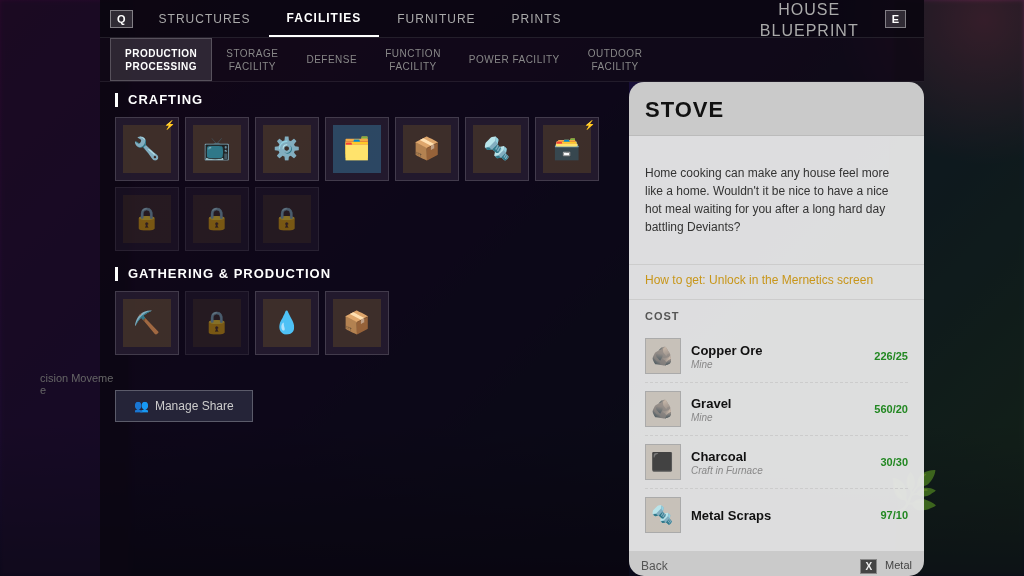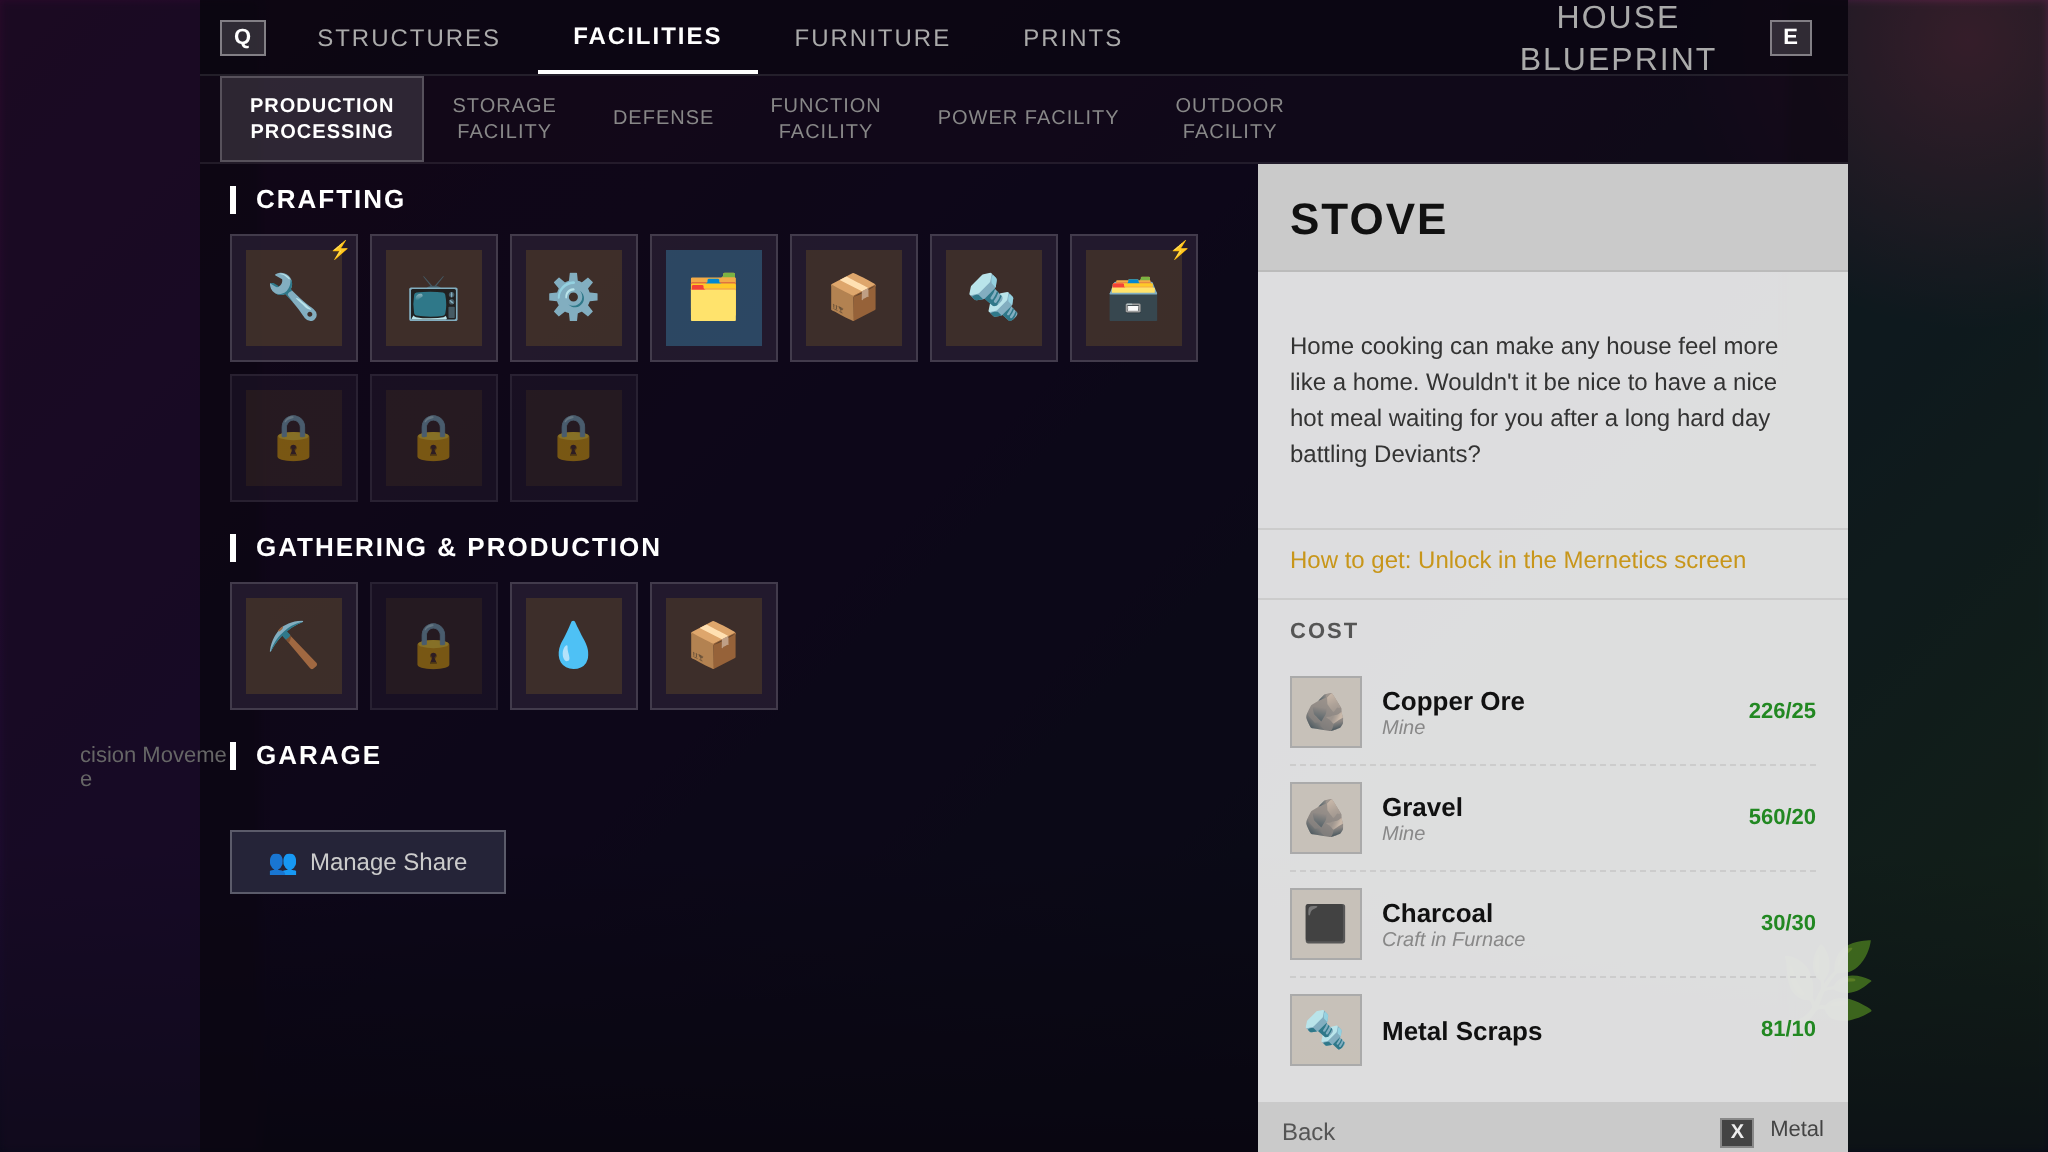--- a/index.html
+++ b/index.html
@@ -212,20 +212,21 @@
       gap: 6px;
     }
 
     
     .right-panel {
       width: 295px;
       background: rgba(230, 230, 230, 0.96);
       display: flex;
       flex-direction: column;
       overflow-y: auto;
+      border-radius: 15px;
     }
 
     .detail-title {
       background: rgba(200, 200, 200, 0.95);
       padding: 15px 16px 12px;
       font-size: 22px;
       font-weight: bold;
       color: #111;
       letter-spacing: 1px;
       border-bottom: 1px solid #bbb;
@@ -445,23 +446,20 @@
           <div class="item-icon">🔒</div>
         </div>
         <div class="item-cell">
           <div class="item-icon">💧</div>
         </div>
         <div class="item-cell">
           <div class="item-icon">📦</div>
         </div>
       </div>
 
-      <div class="section-header">
-        <span>GARAGE</span>
-      </div>
 
       <div style="position:absolute;left:-60px;bottom:180px;color:#666;font-size:11px;">
         <div>cision Moveme</div>
         <div>e</div>
       </div>
 
       <div style="margin-top:auto; padding-top:20px;">
         <button class="manage-share-btn">
           <span>👥</span>
           <span>Manage Share</span>
@@ -507,21 +505,21 @@
         <div class="cost-name">Charcoal</div>
         <div class="cost-source">Craft in Furnace</div>
       </div>
       <div class="cost-amount enough">30/30</div>
     </div>
             <div class="cost-item">
       <div class="cost-icon">🔩</div>
       <div class="cost-info">
         <div class="cost-name">Metal Scraps</div>
       </div>
-      <div class="cost-amount enough">81/10</div>
+      <div class="cost-amount enough">97/10</div>
     </div>
           </div>
       </div>
 
       <div class="detail-bottom">
         <span style="color:#555;font-size:12px;margin-right:auto;">Back</span>
         <span class="key-box" style="background:#444;border:1px solid #888;color:#eee;">X</span>
         <span style="color:#444;font-size:11px;">Metal</span>
       </div>
 

